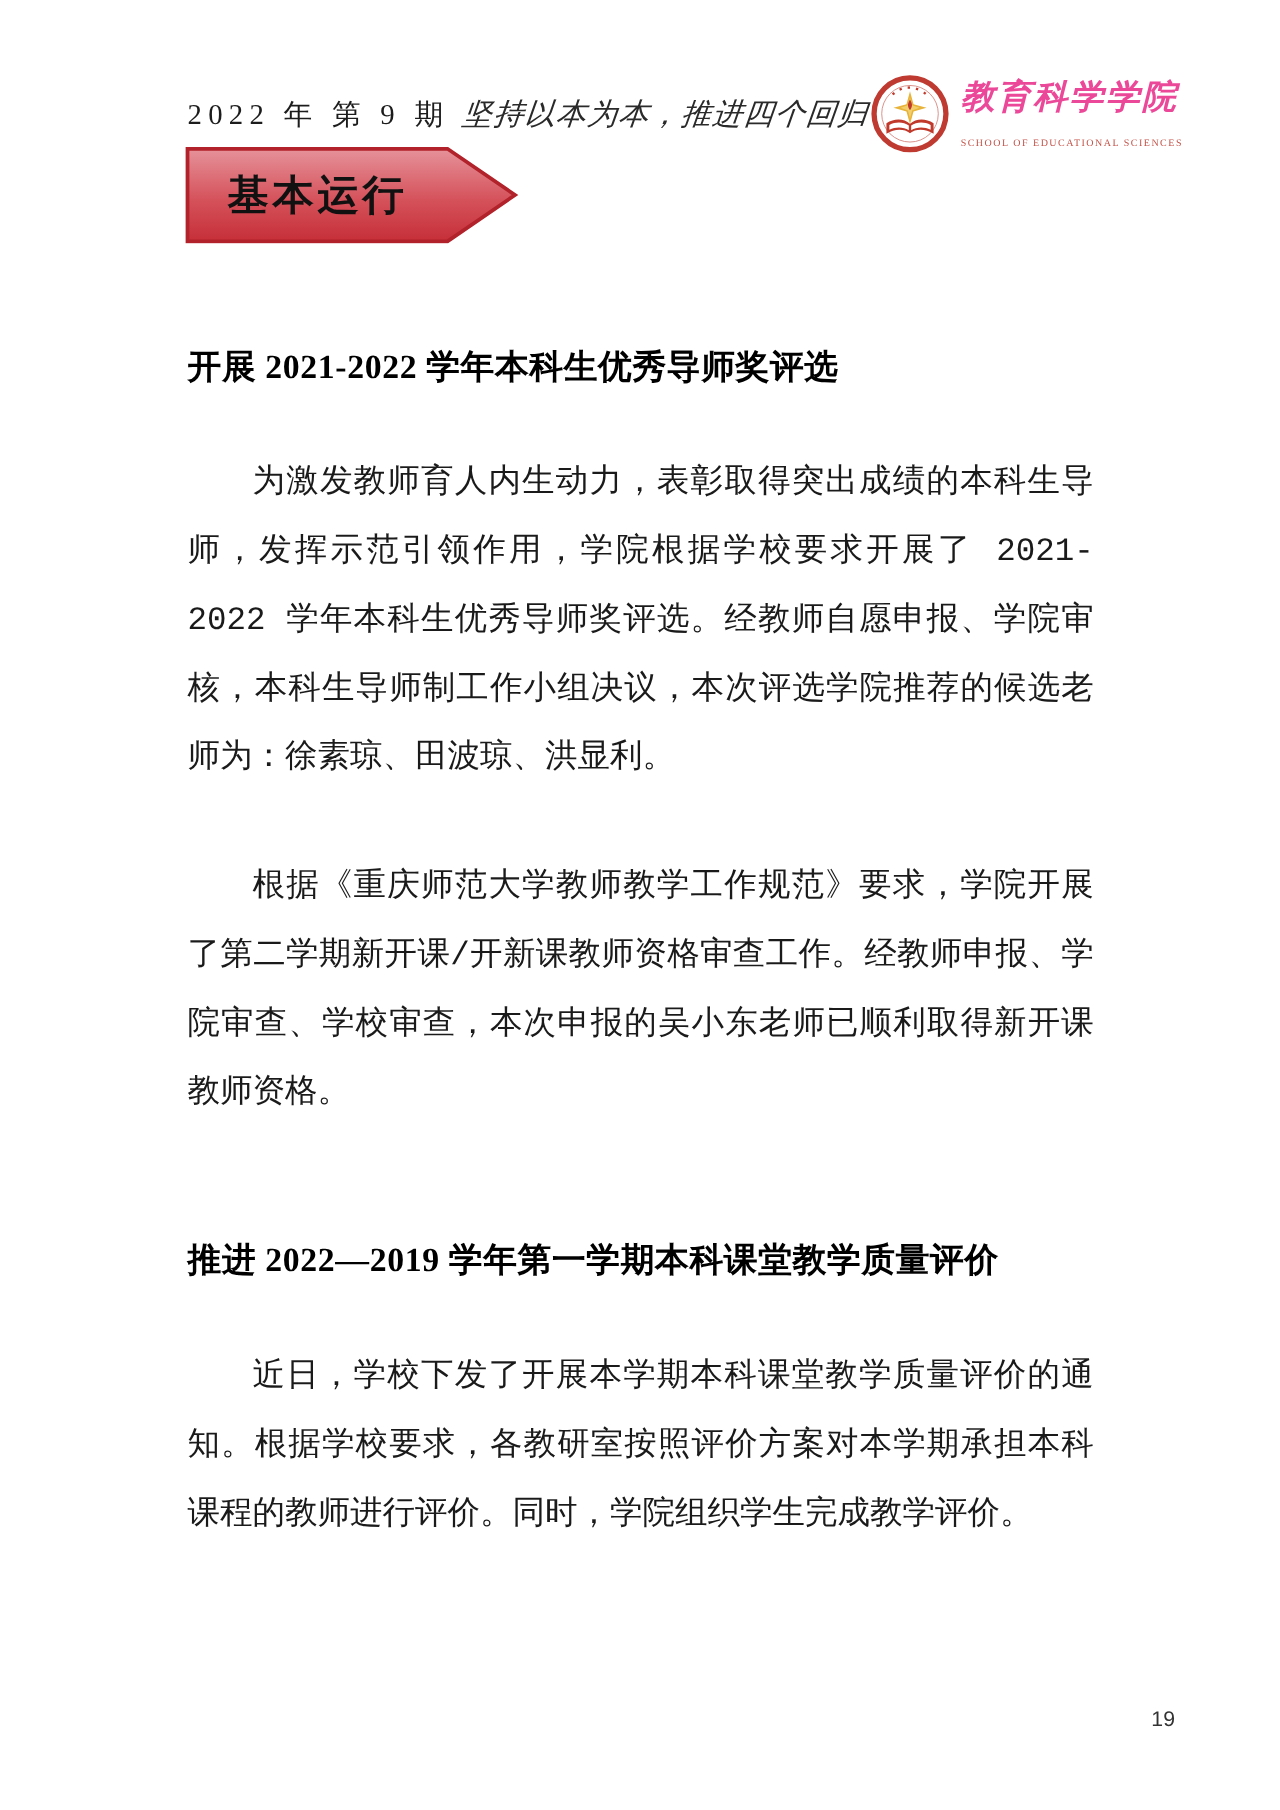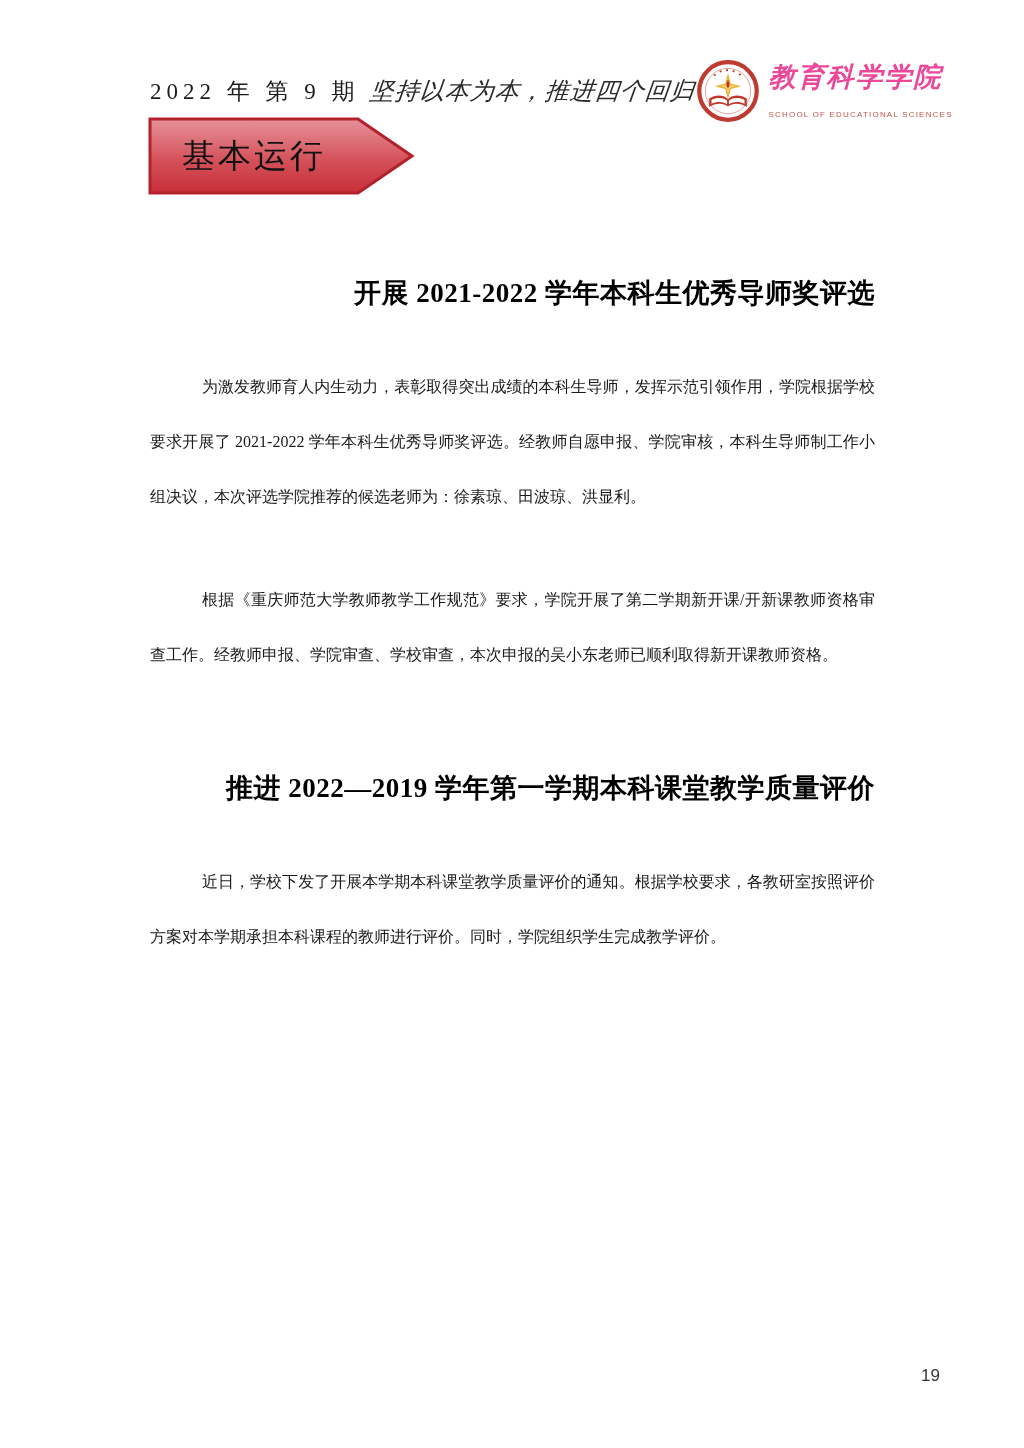--- a/index.html
+++ b/index.html
@@ -30,48 +30,48 @@
   .logo { display: flex; align-items: center; gap: 8px; }
   .logo-emblem { width: 66px; height: 66px; flex: 0 0 auto; }
   .logo-textwrap { display: flex; flex-direction: column; align-items: flex-start; }
   .logo-cn {
     font-size: 27px; font-weight: bold; font-style: italic;
     color: #ec4899; letter-spacing: 2px; white-space: nowrap;
     font-family: "Liberation Serif", serif; line-height: 1.1;
   }
   .logo-en {
     font-size: 8px; color: #c4544a; letter-spacing: 1.2px; white-space: nowrap;
-    font-family: Liberation Sans, sans-serif; margin-top: 18px;
+    font-family: Liberation Serif, serif; margin-top: 18px;
   }
 
   
   .banner {
     position: absolute; top: 117px; left: 148px;
     width: 268px; height: 78px;
   }
   .banner svg { position: absolute; top: 0; left: 0; }
   .banner-label {
     position: absolute; top: 0; left: 0; width: 212px; height: 78px;
     display: flex; align-items: center; justify-content: center;
-    font-size: 33px; font-weight: normal; color: #111;
+    font-size: 33px; font-weight: bold; color: #111;
     letter-spacing: 3px;
     font-family: "Liberation Serif", "DejaVu Serif", serif;
   }
 
   
   .content { position: absolute; top: 255px; left: 150px; width: 725px; }
   .section-title {
-    text-align: right; font-size: 27px; font-weight: bold; color: #000;
+    text-align: left; font-size: 27px; font-weight: bold; color: #000;
     letter-spacing: 0.5px;
     font-family: "Liberation Serif", "DejaVu Serif", serif;
   }
   .section-body {
-    font-size: 16px; line-height: 55px; color: #1a1a1a;
+    font-size: 26px; line-height: 55px; color: #1a1a1a;
     text-align: justify; text-indent: 52px;
-    font-family: Liberation Serif, serif;
+    font-family: Liberation Mono, monospace;
   }
   .s1-title { margin-top: 20px; }
   .s1-body  { margin-top: 48px; }
   .s2-title { margin-top: 88px; }
   .s2-body  { margin-top: 48px; }
   .s3-title { margin-top: 88px; }
   .s3-body  { margin-top: 48px; }
 
   
   .page-number {

